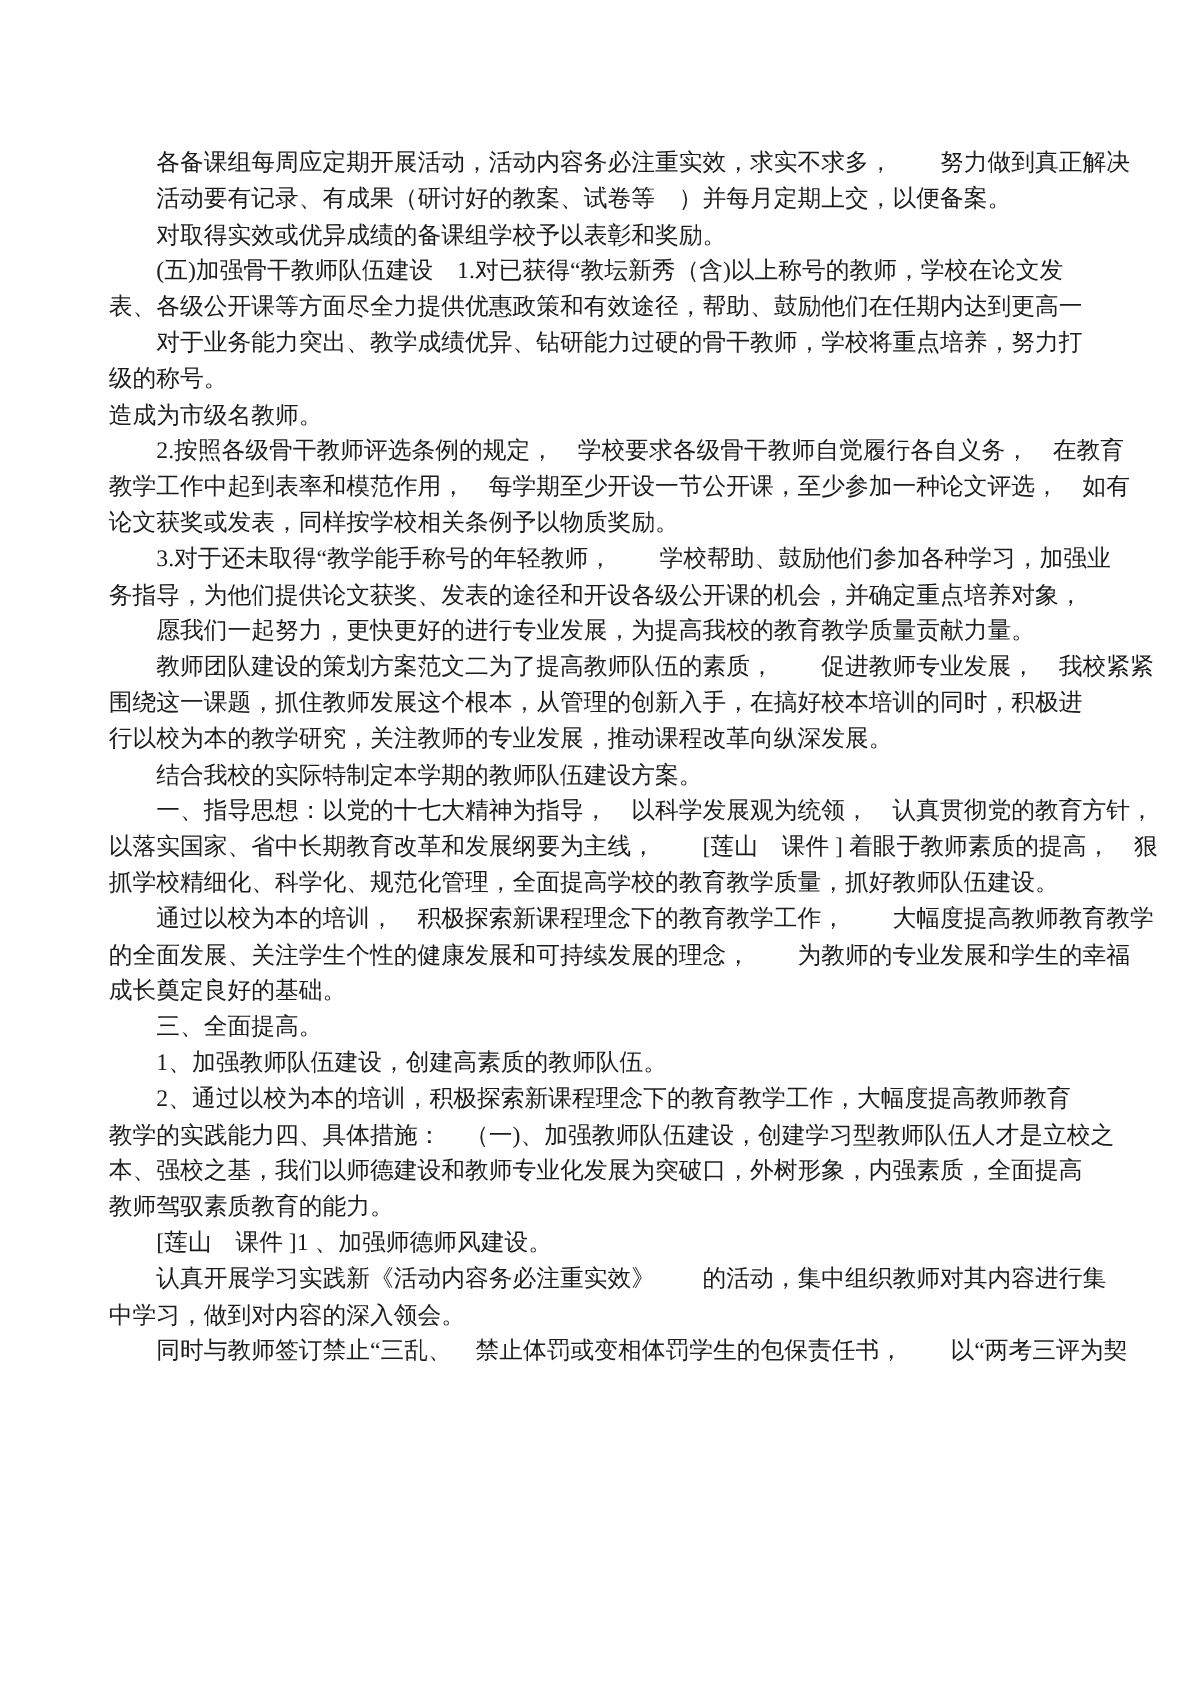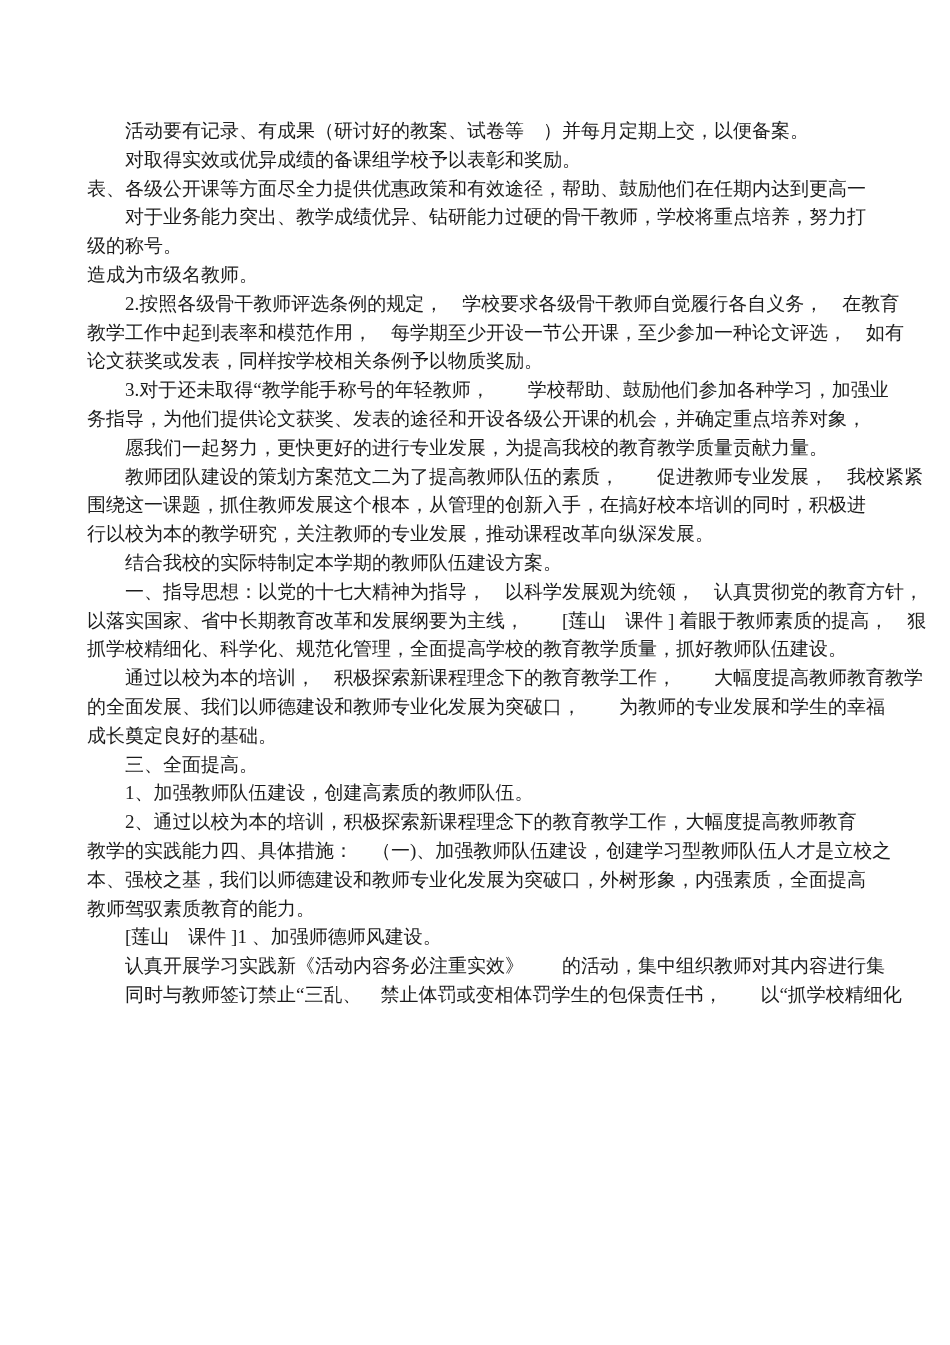--- a/index.html
+++ b/index.html
@@ -28,45 +28,48 @@
     line-height: 28.8px;
     color: #1c1c1c;
     letter-spacing: 0px;
   }
 </style>
 </head>
 <body>
 
 <div class="page">
   <div class="text-block" style="color: rgb(28, 28, 28);">
+      <div class="line">　　各备课组每周应定期开展活动，活动内容务必注重实效，求实不求多，　　努力做到真正解决</div>
       <div class="line">　　活动要有记录、有成果（研讨好的教案、试卷等　）并每月定期上交，以便备案。</div>
       <div class="line">　　对取得实效或优异成绩的备课组学校予以表彰和奖励。</div>
+      <div class="line">　　(五)加强骨干教师队伍建设　1.对已获得“教坛新秀（含)以上称号的教师，学校在论文发</div>
       <div class="line">表、各级公开课等方面尽全力提供优惠政策和有效途径，帮助、鼓励他们在任期内达到更高一</div>
       <div class="line">　　对于业务能力突出、教学成绩优异、钻研能力过硬的骨干教师，学校将重点培养，努力打</div>
       <div class="line">级的称号。</div>
       <div class="line">造成为市级名教师。</div>
       <div class="line">　　2.按照各级骨干教师评选条例的规定，　学校要求各级骨干教师自觉履行各自义务，　在教育</div>
       <div class="line">教学工作中起到表率和模范作用，　每学期至少开设一节公开课，至少参加一种论文评选，　如有</div>
       <div class="line">论文获奖或发表，同样按学校相关条例予以物质奖励。</div>
       <div class="line">　　3.对于还未取得“教学能手称号的年轻教师，　　学校帮助、鼓励他们参加各种学习，加强业</div>
       <div class="line">务指导，为他们提供论文获奖、发表的途径和开设各级公开课的机会，并确定重点培养对象，</div>
       <div class="line">　　愿我们一起努力，更快更好的进行专业发展，为提高我校的教育教学质量贡献力量。</div>
       <div class="line">　　教师团队建设的策划方案范文二为了提高教师队伍的素质，　　促进教师专业发展，　我校紧紧</div>
       <div class="line">围绕这一课题，抓住教师发展这个根本，从管理的创新入手，在搞好校本培训的同时，积极进</div>
       <div class="line">行以校为本的教学研究，关注教师的专业发展，推动课程改革向纵深发展。</div>
       <div class="line">　　结合我校的实际特制定本学期的教师队伍建设方案。</div>
       <div class="line">　　一、指导思想：以党的十七大精神为指导，　以科学发展观为统领，　认真贯彻党的教育方针，</div>
       <div class="line">以落实国家、省中长期教育改革和发展纲要为主线，　　[莲山　课件 ] 着眼于教师素质的提高，　狠</div>
       <div class="line">抓学校精细化、科学化、规范化管理，全面提高学校的教育教学质量，抓好教师队伍建设。</div>
       <div class="line">　　通过以校为本的培训，　积极探索新课程理念下的教育教学工作，　　大幅度提高教师教育教学</div>
-      <div class="line">的全面发展、我们以师德建设和教师专业化发展为突破口，　　为教师的专业发展和学生的幸福</div>
+      <div class="line">的全面发展、关注学生个性的健康发展和可持续发展的理念，　　为教师的专业发展和学生的幸福</div>
       <div class="line">成长奠定良好的基础。</div>
       <div class="line">　　三、全面提高。</div>
       <div class="line">　　1、加强教师队伍建设，创建高素质的教师队伍。</div>
       <div class="line">　　2、通过以校为本的培训，积极探索新课程理念下的教育教学工作，大幅度提高教师教育</div>
       <div class="line">教学的实践能力四、具体措施：　（一)、加强教师队伍建设，创建学习型教师队伍人才是立校之</div>
       <div class="line">本、强校之基，我们以师德建设和教师专业化发展为突破口，外树形象，内强素质，全面提高</div>
       <div class="line">教师驾驭素质教育的能力。</div>
       <div class="line">　　[莲山　课件 ]1 、加强师德师风建设。</div>
       <div class="line">　　认真开展学习实践新《活动内容务必注重实效》　　的活动，集中组织教师对其内容进行集</div>
-      <div class="line">　　同时与教师签订禁止“三乱、　禁止体罚或变相体罚学生的包保责任书，　　以“抓学校精细化</div>
+      <div class="line">中学习，做到对内容的深入领会。</div>
+      <div class="line">　　同时与教师签订禁止“三乱、　禁止体罚或变相体罚学生的包保责任书，　　以“两考三评为契</div>
     </div>
 </div>
 
 </body></html>

